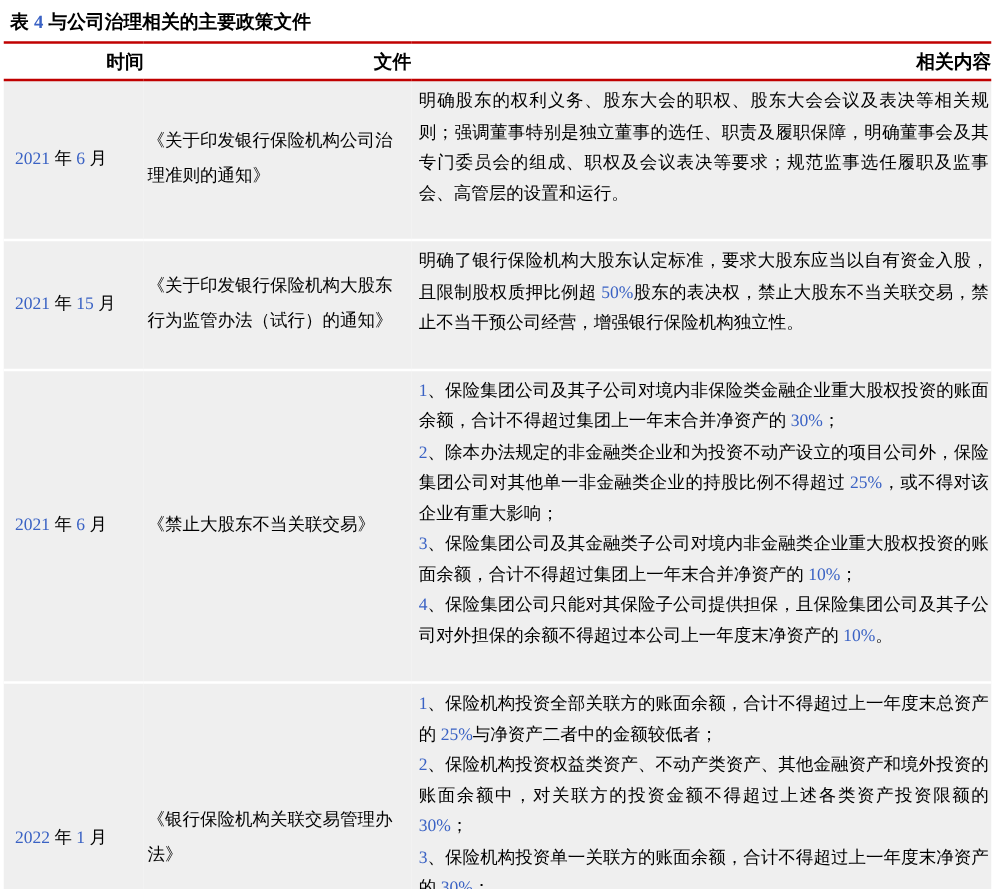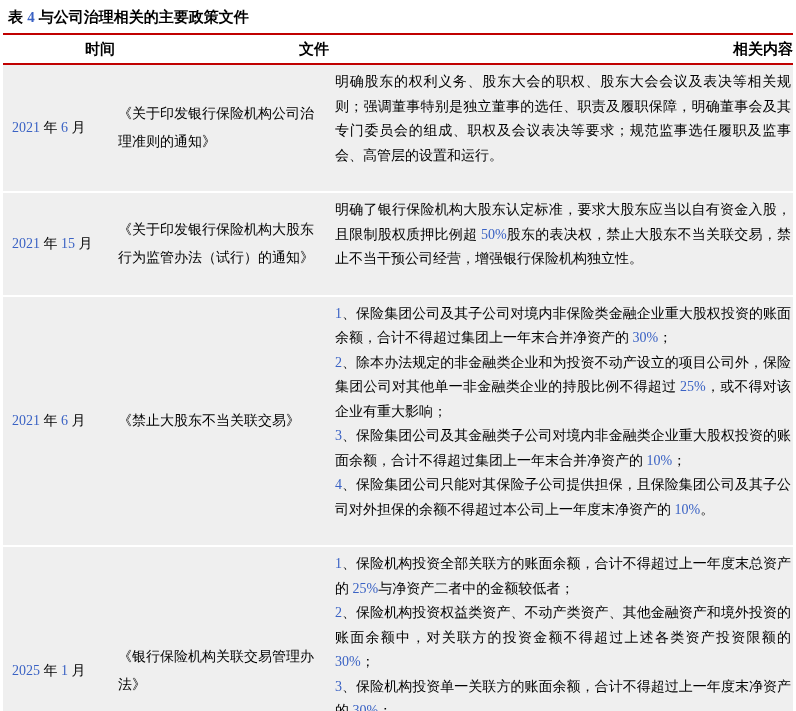--- a/index.html
+++ b/index.html
@@ -100,21 +100,21 @@
       </tr>
       <tr>
         <td class="time"><span class="num">2021</span> 年 <span class="num">6</span> 月</td>
         <td class="doc">《禁止大股东不当关联交易》</td>
         <td class="content"><span class="num">1</span>、保险集团公司及其子公司对境内非保险类金融企业重大股权投资的账面余额，合计不得超过集团上一年末合并净资产的 <span class="num">30%</span>；
 <span class="num">2</span>、除本办法规定的非金融类企业和为投资不动产设立的项目公司外，保险集团公司对其他单一非金融类企业的持股比例不得超过 <span class="num">25%</span>，或不得对该企业有重大影响；
 <span class="num">3</span>、保险集团公司及其金融类子公司对境内非金融类企业重大股权投资的账面余额，合计不得超过集团上一年末合并净资产的 <span class="num">10%</span>；
 <span class="num">4</span>、保险集团公司只能对其保险子公司提供担保，且保险集团公司及其子公司对外担保的余额不得超过本公司上一年度末净资产的 <span class="num">10%</span>。</td>
       </tr>
       <tr>
-        <td class="time"><span class="num">2025</span> 年 <span class="num">1</span> 月</td>
+        <td class="time"><span class="num">2022</span> 年 <span class="num">1</span> 月</td>
         <td class="doc">《银行保险机构关联交易管理办法》</td>
         <td class="content"><span class="num">1</span>、保险机构投资全部关联方的账面余额，合计不得超过上一年度末总资产的 <span class="num">25%</span>与净资产二者中的金额较低者；
 <span class="num">2</span>、保险机构投资权益类资产、不动产类资产、其他金融资产和境外投资的账面余额中，对关联方的投资金额不得超过上述各类资产投资限额的 <span class="num">30%</span>；
 <span class="num">3</span>、保险机构投资单一关联方的账面余额，合计不得超过上一年度末净资产的 <span class="num">30%</span>；
 <span class="num">4</span>、保险机构投资金融产品，若底层基础资产涉及控股股东、实际控制人或其关联方，购买该金融产品的份额不得超过发行总额的 <span class="num">50%</span>。</td>
       </tr>
     </tbody>
   </table>
 
 </div>

